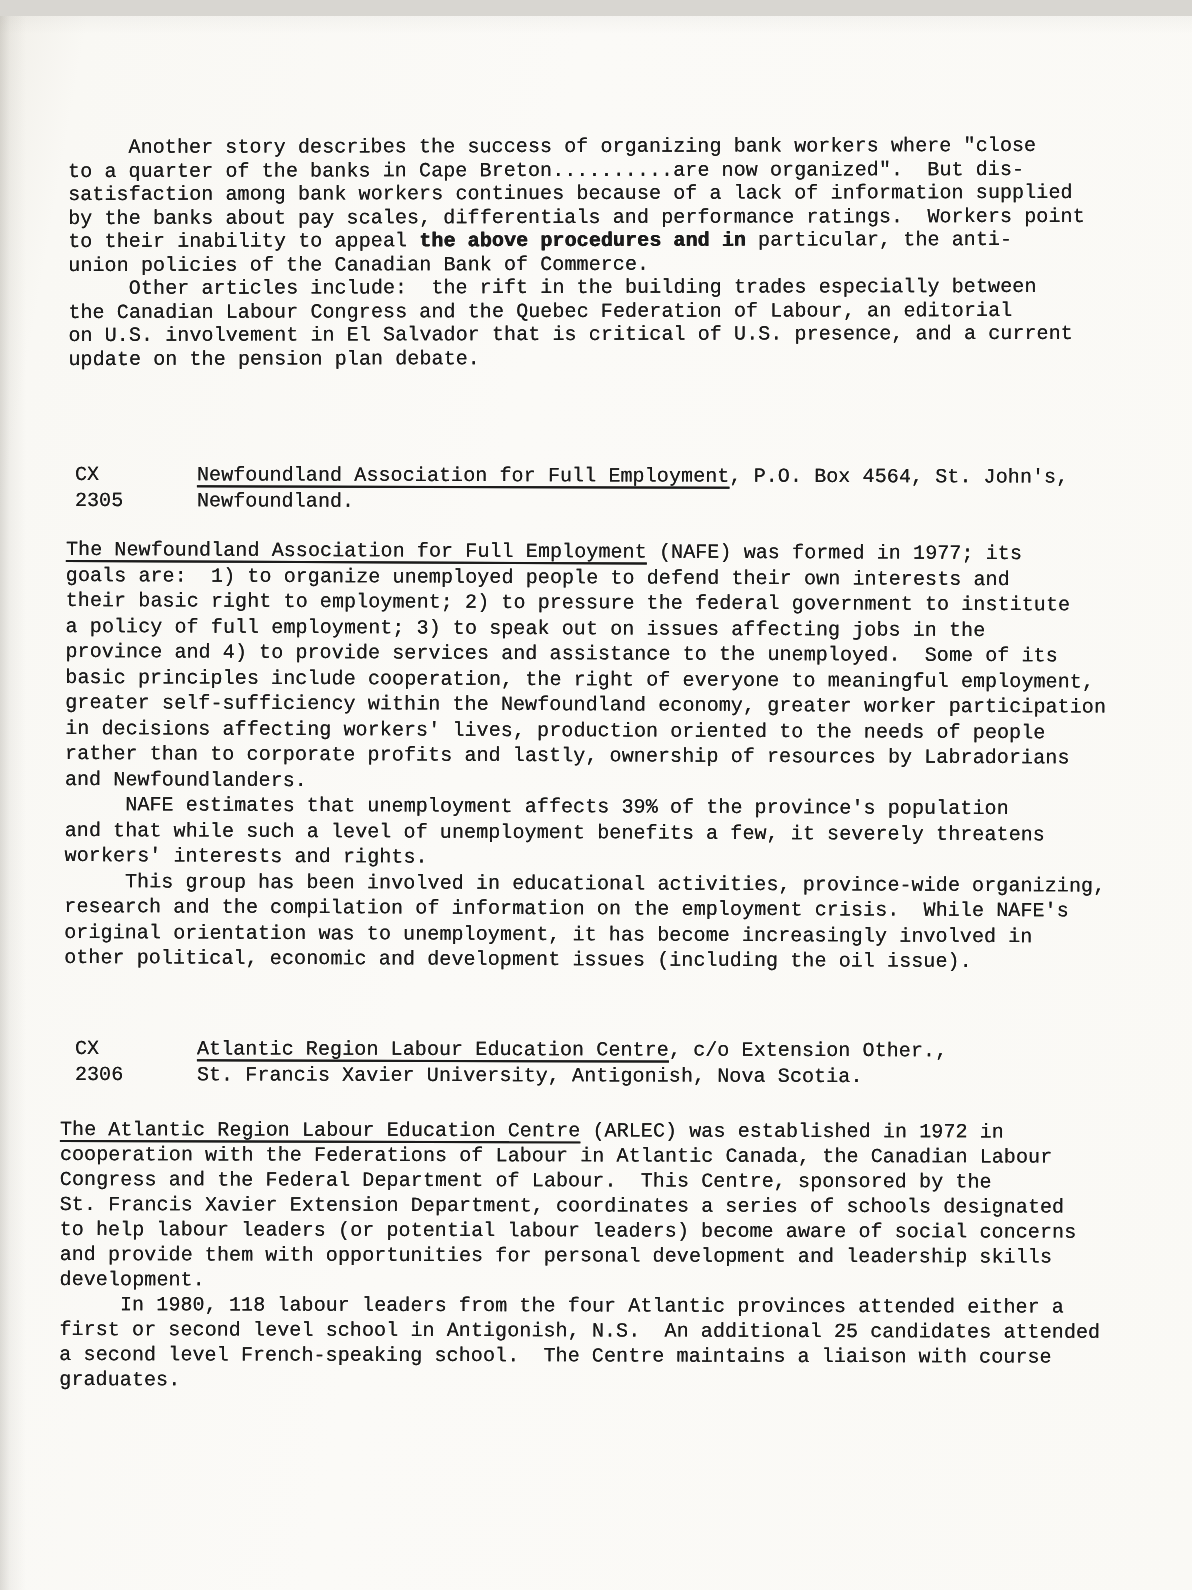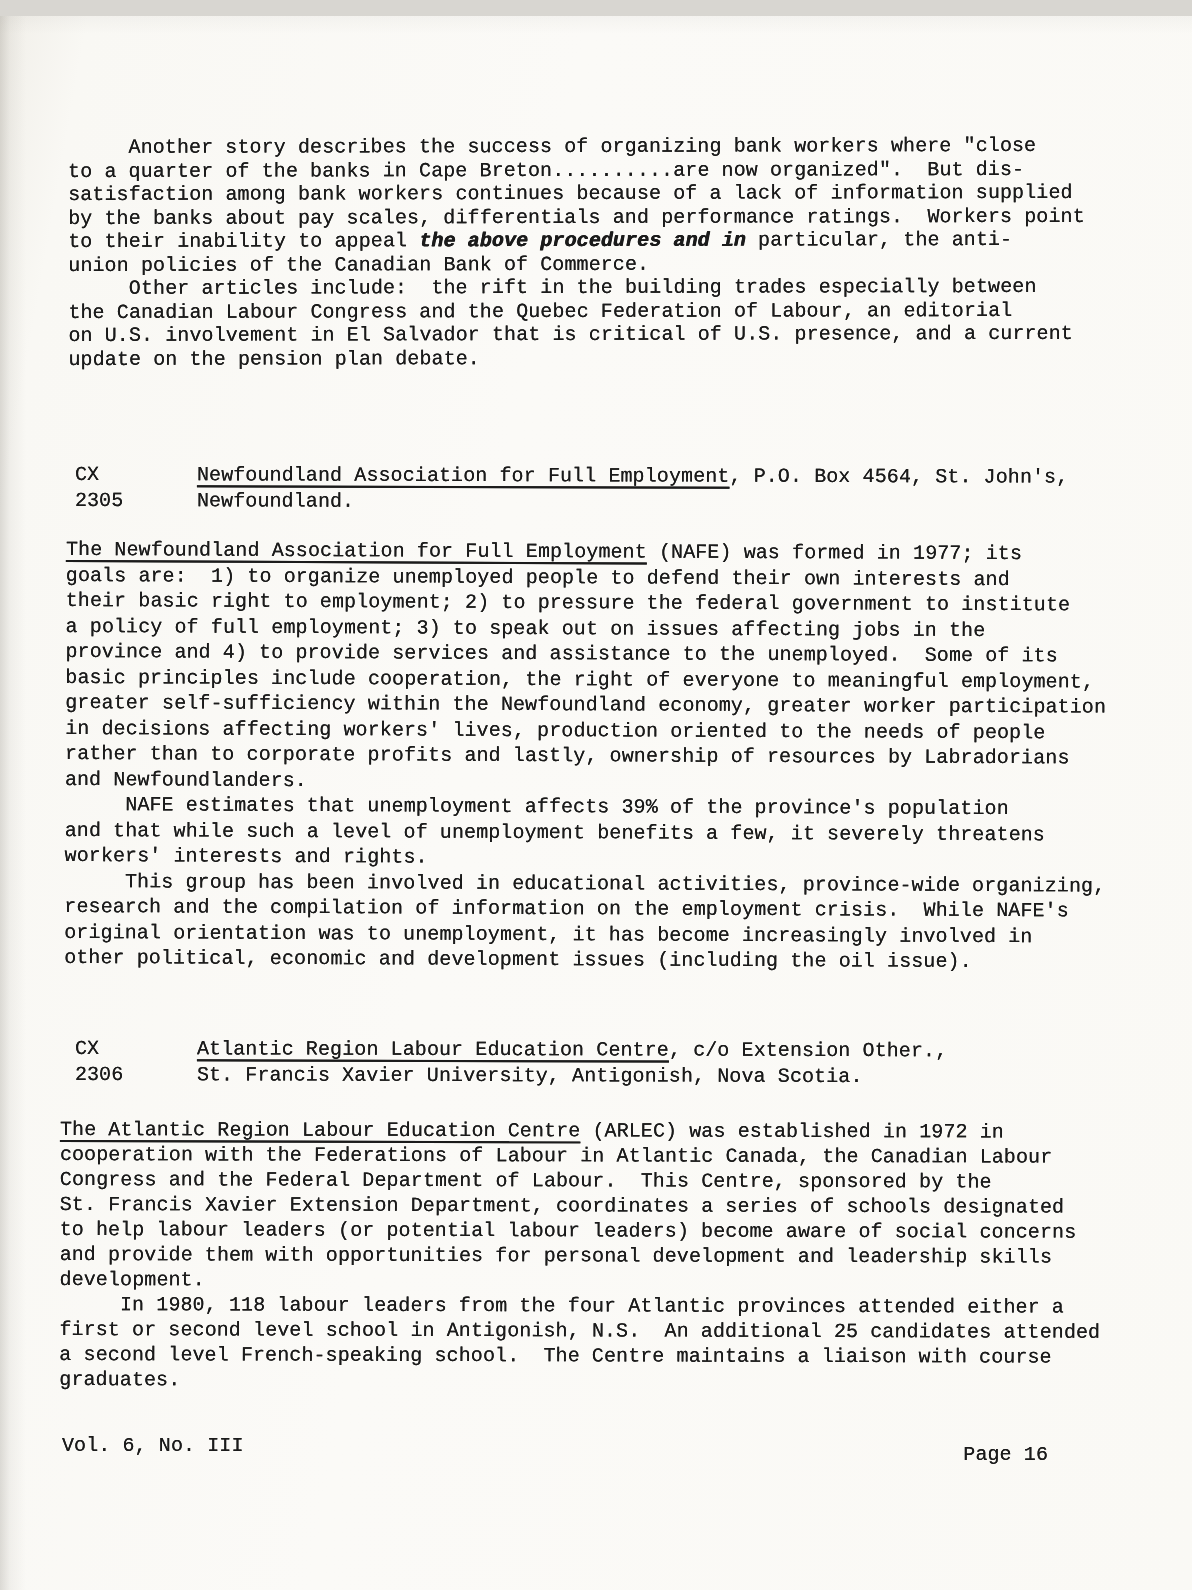--- a/index.html
+++ b/index.html
@@ -34,21 +34,20 @@
   .lh-c .para { line-height: 25px; }     
   .lh-d .para { line-height: 26px; }     
   .ul {
     text-decoration: underline;
     text-decoration-thickness: 2px;
     text-underline-offset: 5px;
   }
   .heavy {
     font-weight: 700;
     text-shadow: 0.5px 0 0 currentColor, 0 0 0.4px currentColor;
-    font-style: italic;
   }
   .cx-row { display: flex; }
   .cx-code { width: 122px; flex: 0 0 122px; }
   .tilt-dn-s { transform: rotate(0.25deg); }
   .tilt-dn-xs { transform: rotate(0.15deg); }
   .tilt-up-xs { transform: rotate(-0.12deg); }
   .footer-row {
     display: flex;
     justify-content: space-between;
     width: 986px;
@@ -119,17 +118,13 @@
 St. Francis Xavier Extension Department, coordinates a series of schools designated
 to help labour leaders (or potential labour leaders) become aware of social concerns
 and provide them with opportunities for personal development and leadership skills
 development.</span></p>
     <p class="para">     In 1980, 118 labour leaders from the four Atlantic provinces attended either a
 first or second level school in Antigonish, N.S.  An additional 25 candidates attended
 a second level French-speaking school.  The Centre maintains a liaison with course
 graduates.</p>
   </section>
 
-  <footer class="block footer-row" style="top:1418px; left:62px;">
-    <span class="para">Vol. 6, No. III</span>
-    <span class="para page-num">Page 16</span>
-  </footer>
 </div>
 
 </body></html>

